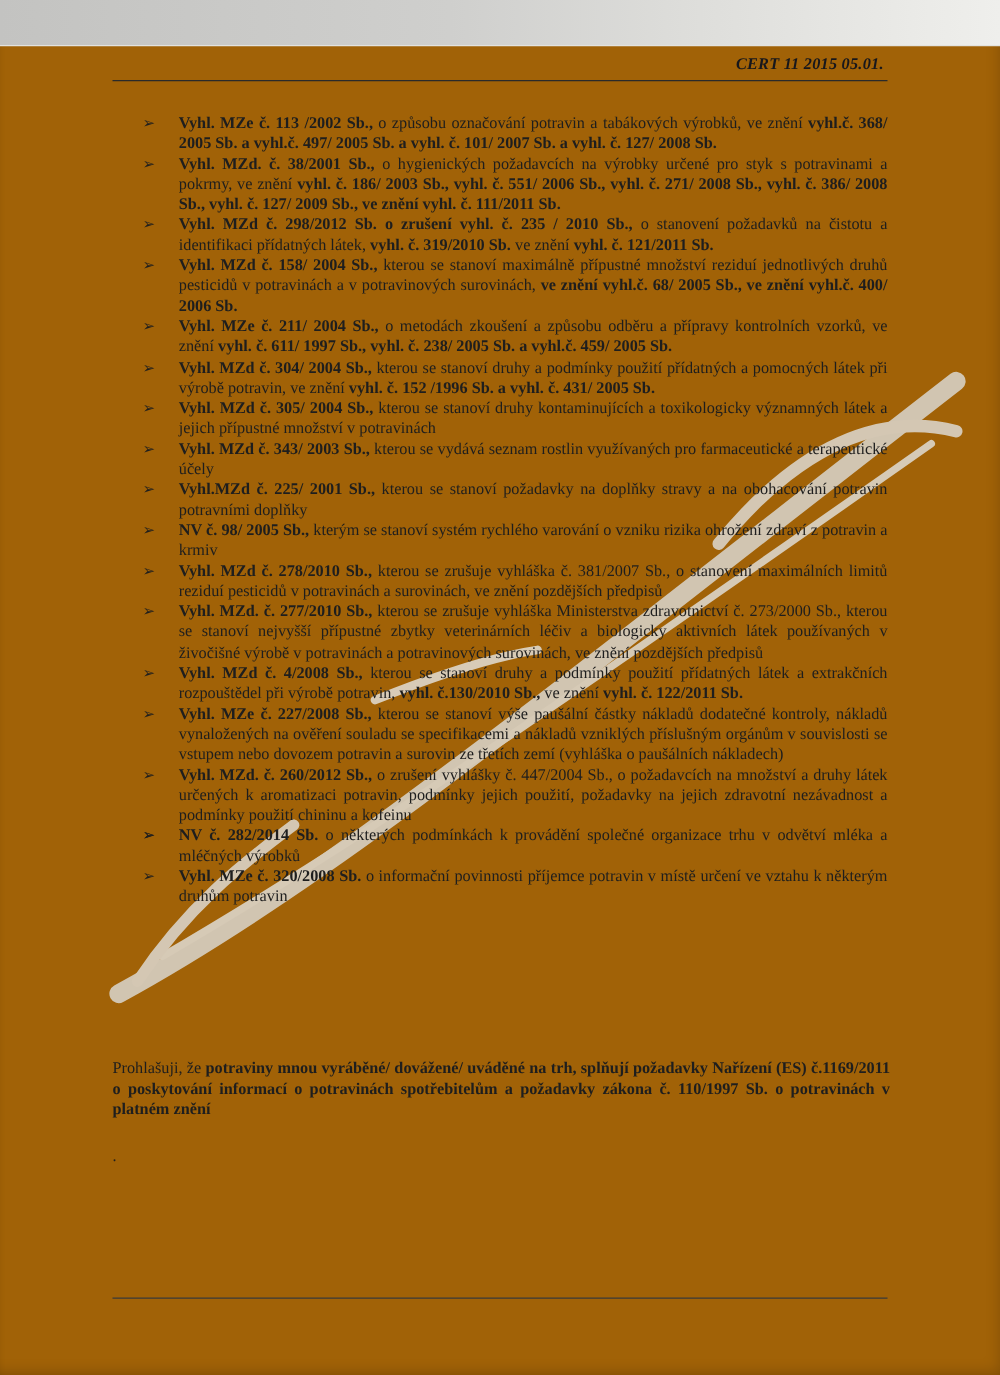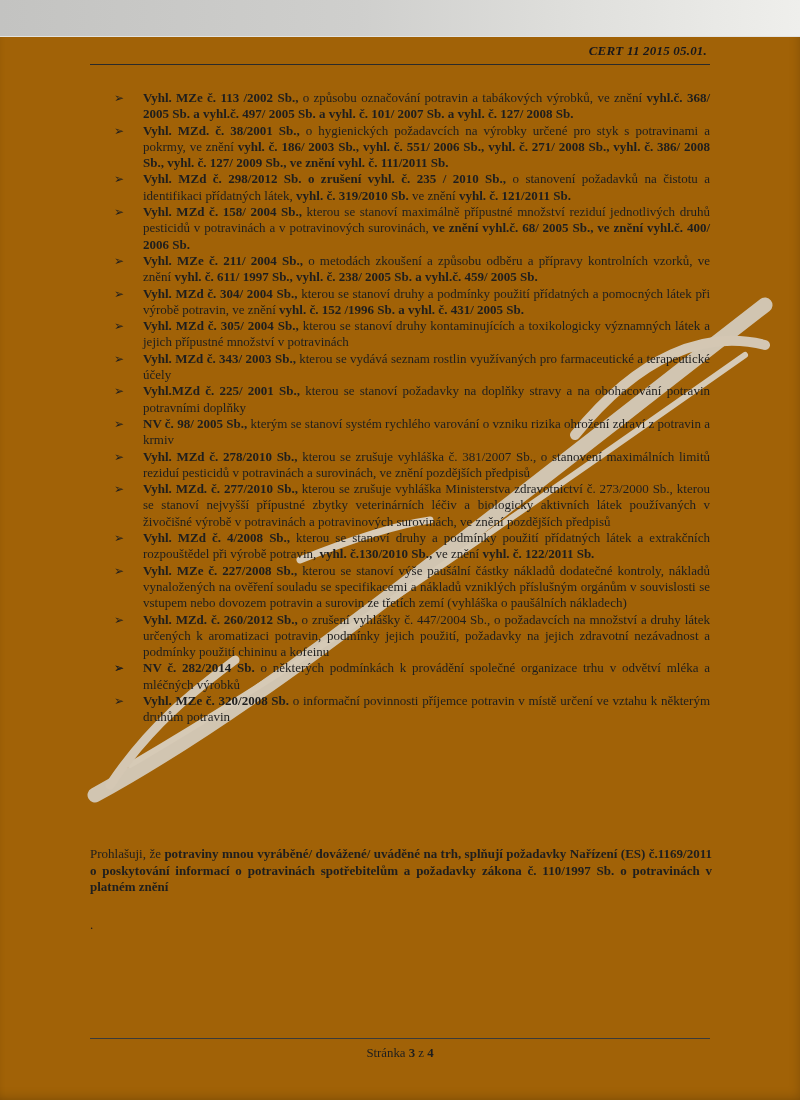--- a/index.html
+++ b/index.html
@@ -83,15 +83,14 @@
       <div class="list-item"><span class="bullet">➢</span><span><span class="b">NV č. 282/2014 Sb.</span><span> o některých podmínkách k provádění společné organizace trhu v odvětví mléka a mléčných výrobků</span></span></div>
       <div class="list-item"><span class="bullet">➢</span><span><span class="b">Vyhl. MZe č. 320/2008 Sb.</span><span> o informační povinnosti příjemce potravin v místě určení ve vztahu k některým druhům potravin</span></span></div>
     </div>
 
   <div class="closing">
     <div class="para"><span>Prohlašuji, že </span><span class="b">potraviny mnou vyráběné/ dovážené/ uváděné na trh, splňují požadavky Nařízení (ES) č.1169/2011 o poskytování informací o potravinách spotřebitelům a požadavky zákona č. 110/1997 Sb. o potravinách v platném znění</span></div>
     <div class="para dot-line"><span>.</span></div>
   </div>
 
   <div class="footer-rule"></div>
-  <div class="page-footer"><span>Stránka </span><span class="b">3</span><span> z </span><span class="b">4</span></div>
 
 </div>
 
 </body></html>

